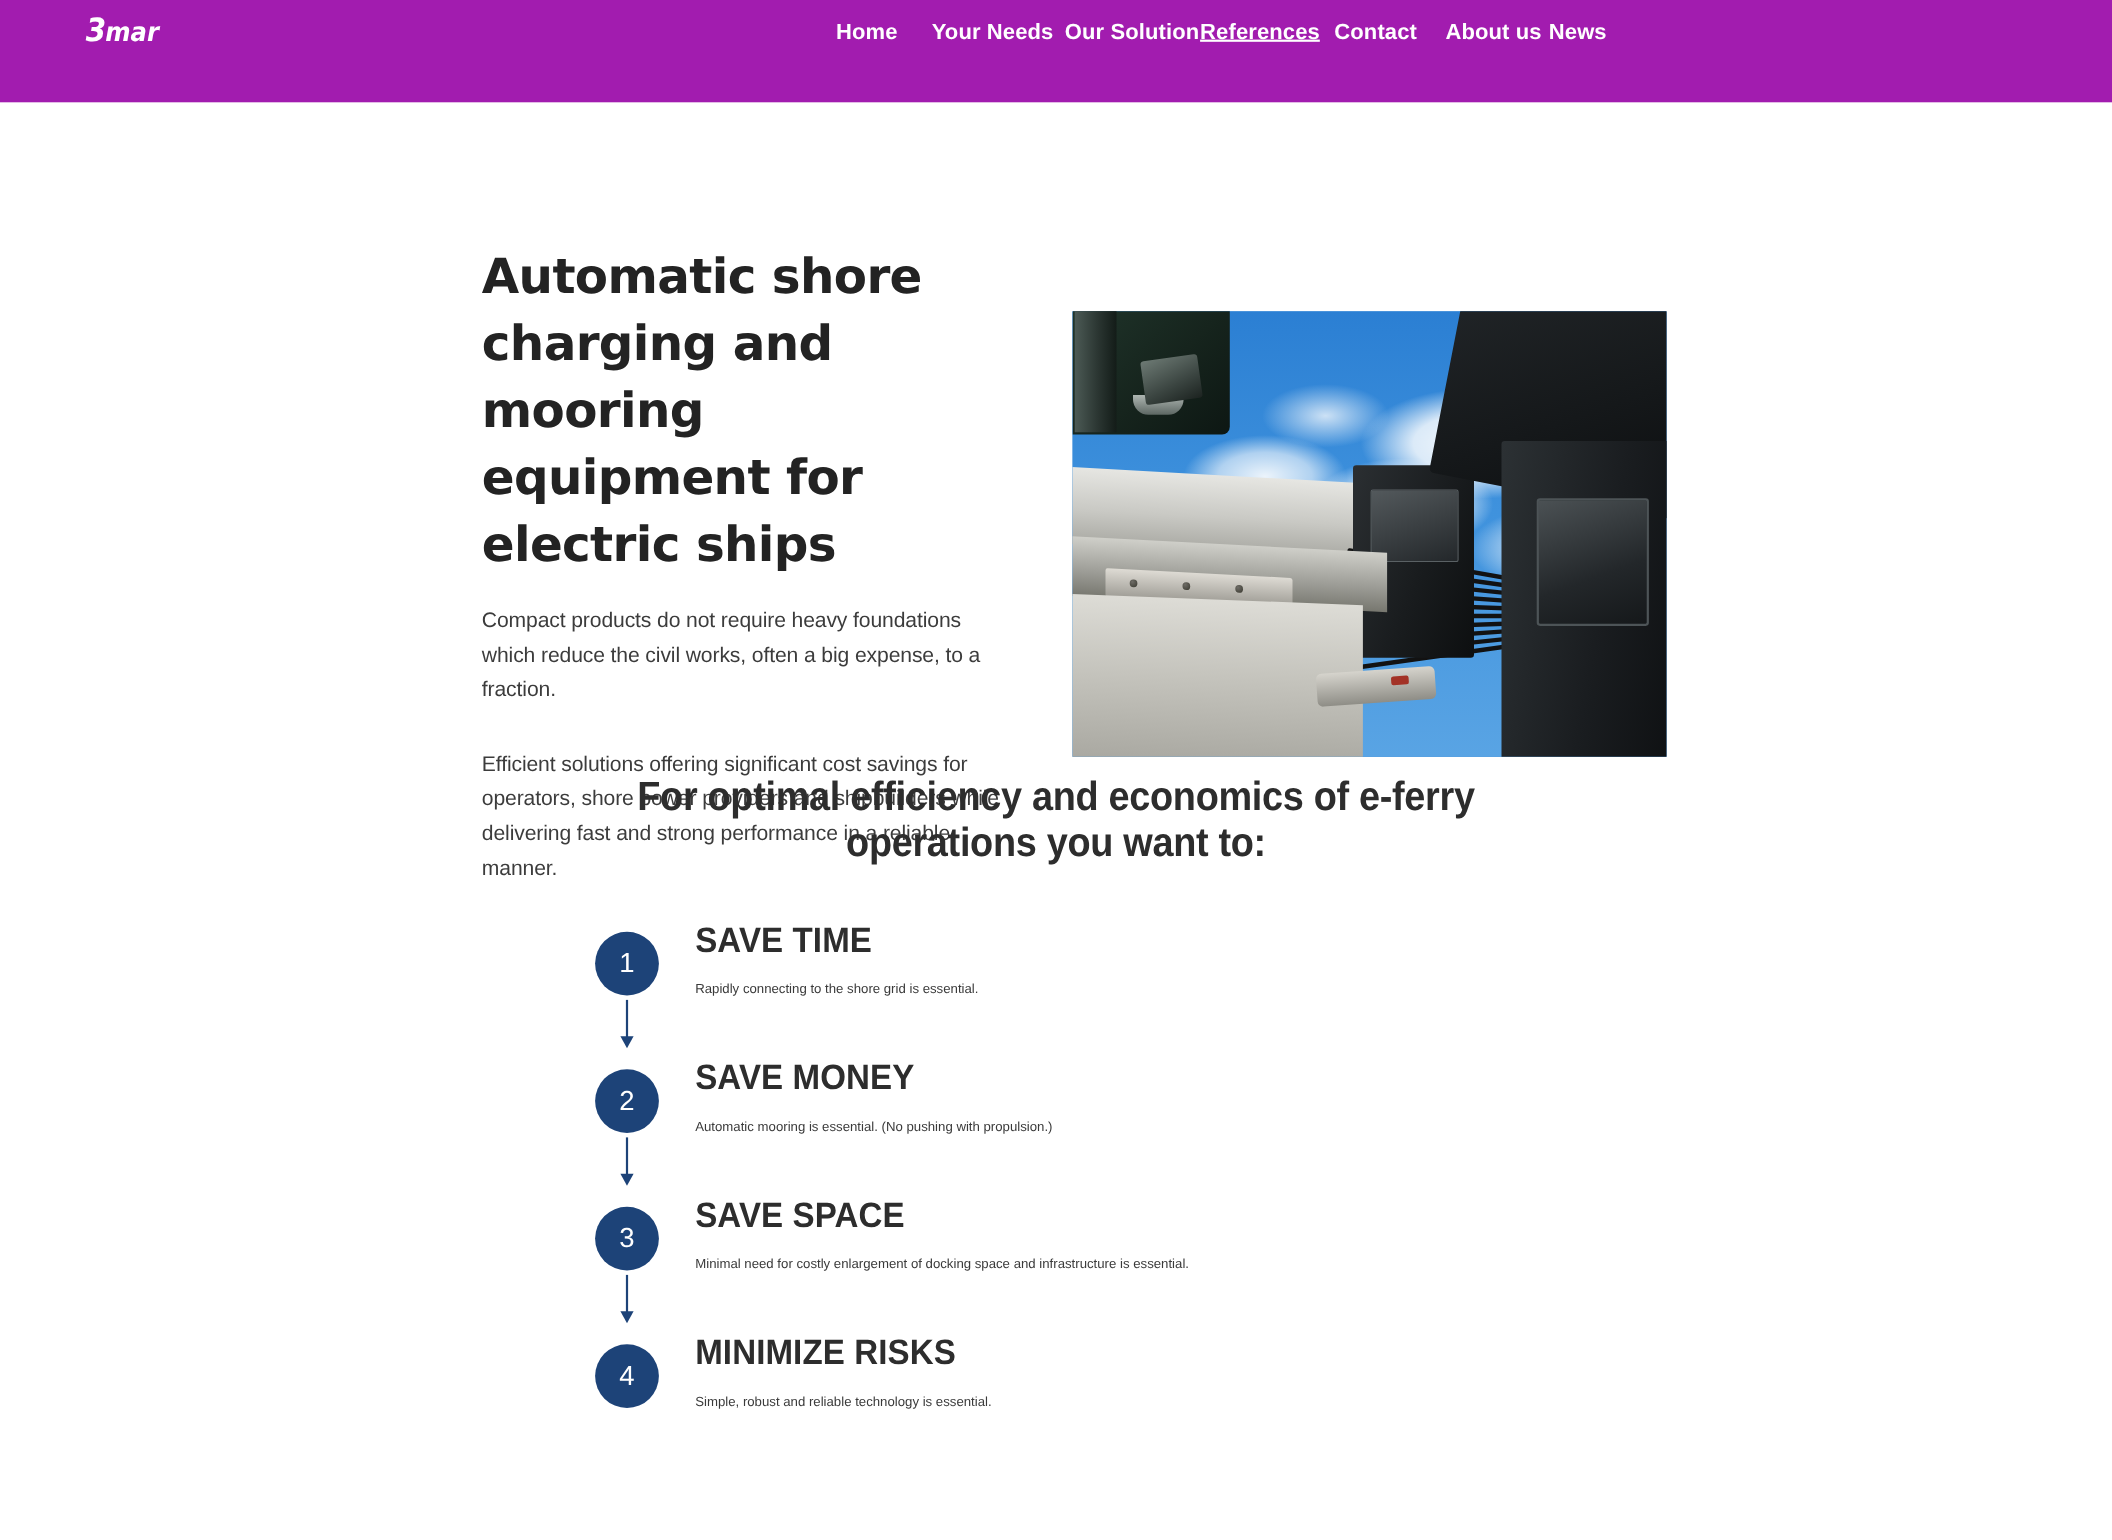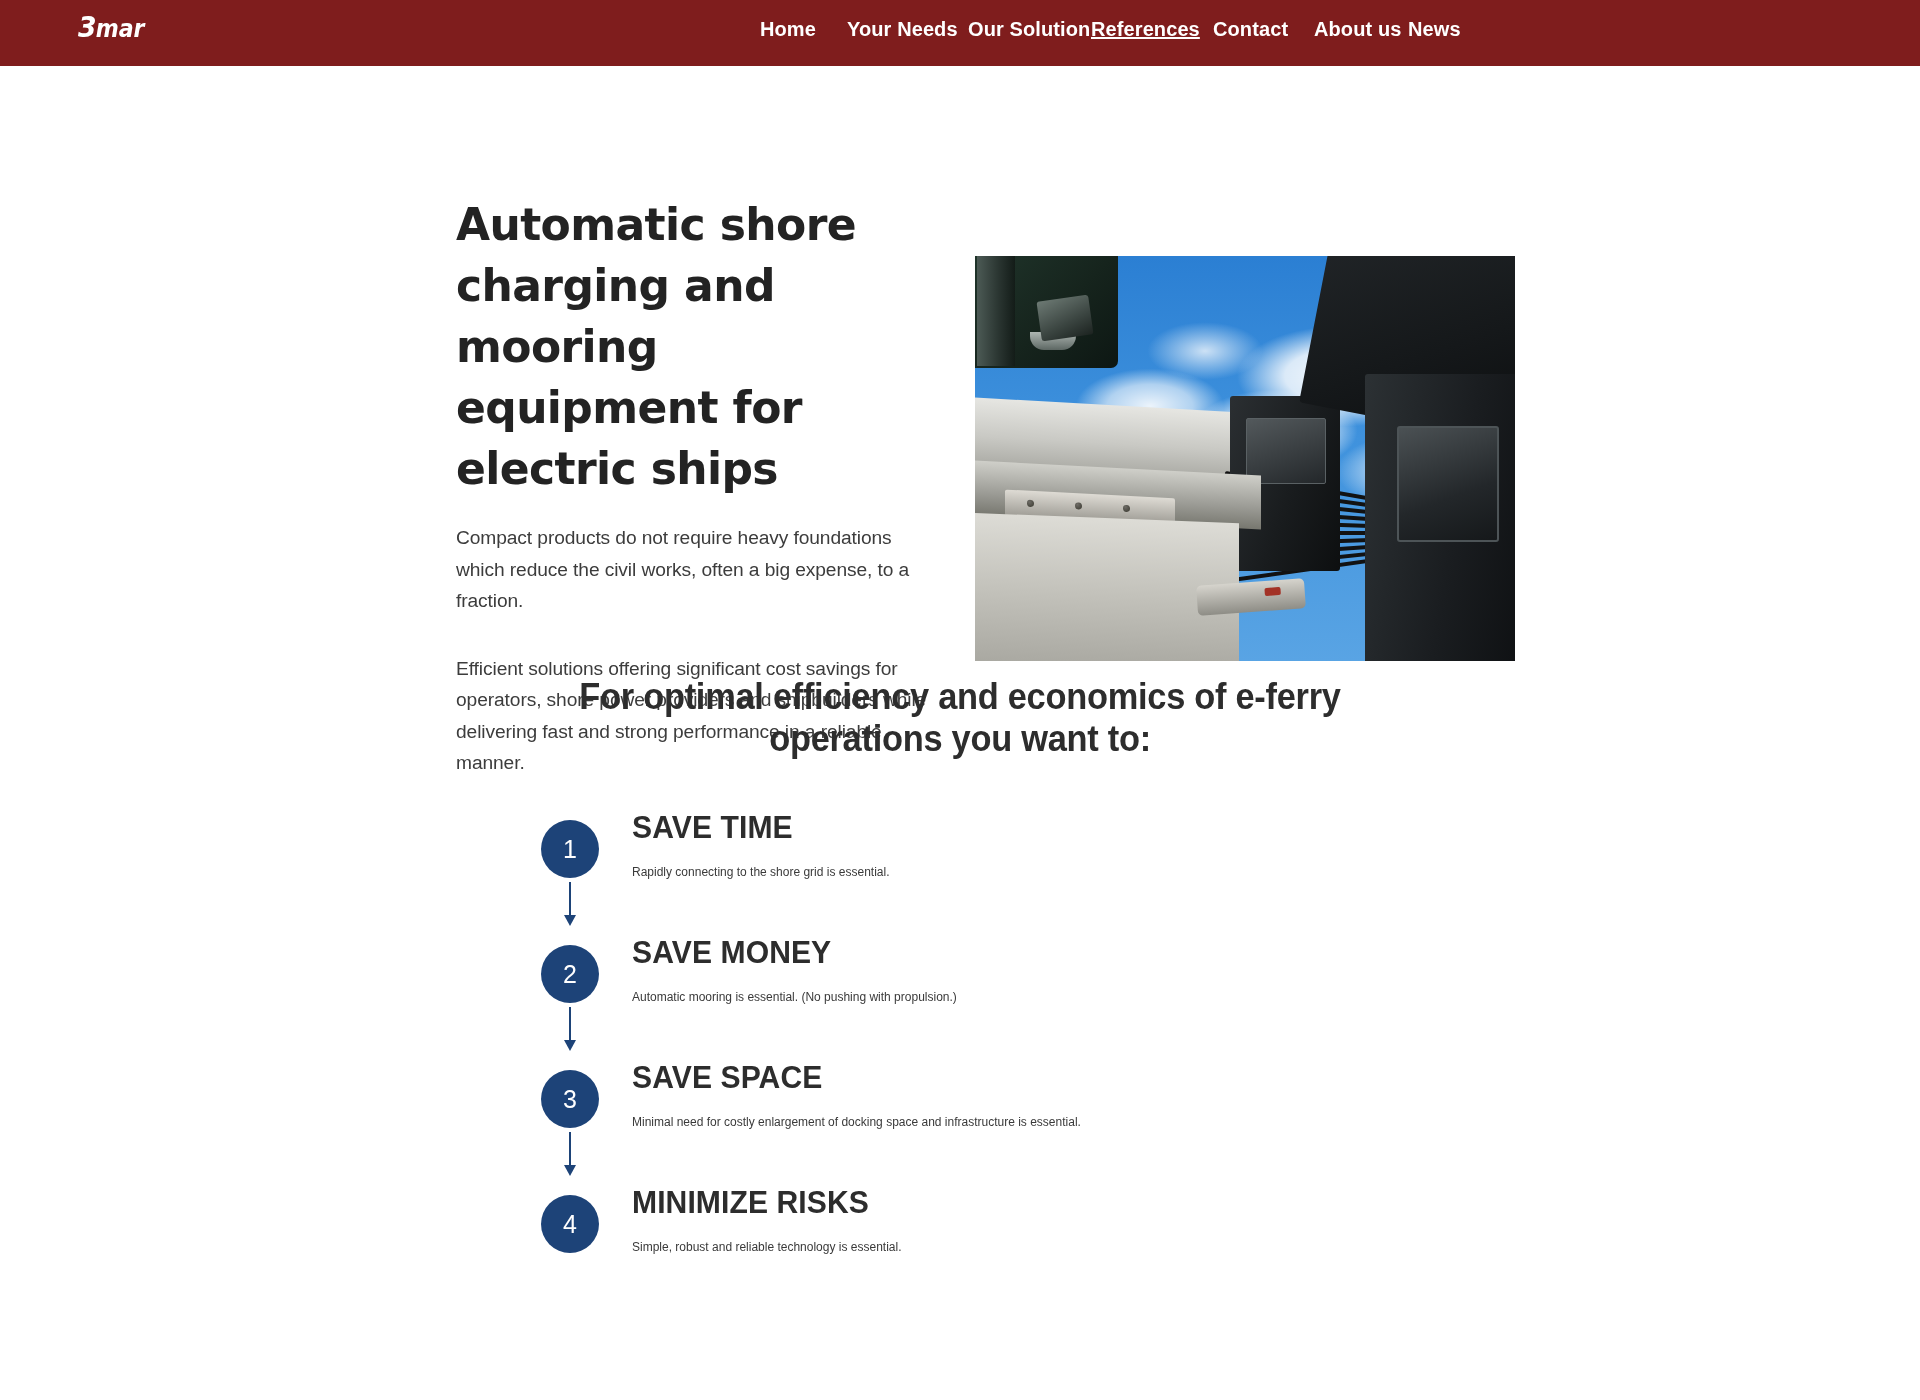--- a/index.html
+++ b/index.html
@@ -8,22 +8,22 @@
     width: 1920px;
     height: 1400px;
     background: #ffffff;
     font-family: "Liberation Sans", sans-serif;
     overflow: hidden;
   }
 
   
   .site-header {
     width: 1920px;
-    height: 66px;
-    background: #7f1d1d;
+    height: 93px;
+    background: #a21caf;
     position: relative;
   }
 
   .logo {
     position: absolute;
     left: 78px;
     top: 10px;
     color: #ffffff;
     font-family: "DejaVu Sans", sans-serif;
     font-size: 27px;
@@ -69,21 +69,21 @@
 
   
   .hero {
     position: relative;
     width: 1920px;
     height: 610px;
   }
 
   .hero-left {
     position: absolute;
-    left: 456px;
+    left: 438px;
     top: 128px;
     width: 478px;
   }
 
   .hero-title {
     font-family: "DejaVu Sans", sans-serif;
     font-size: 44px;
     line-height: 61px;
     font-weight: bold;
     color: #232323;

